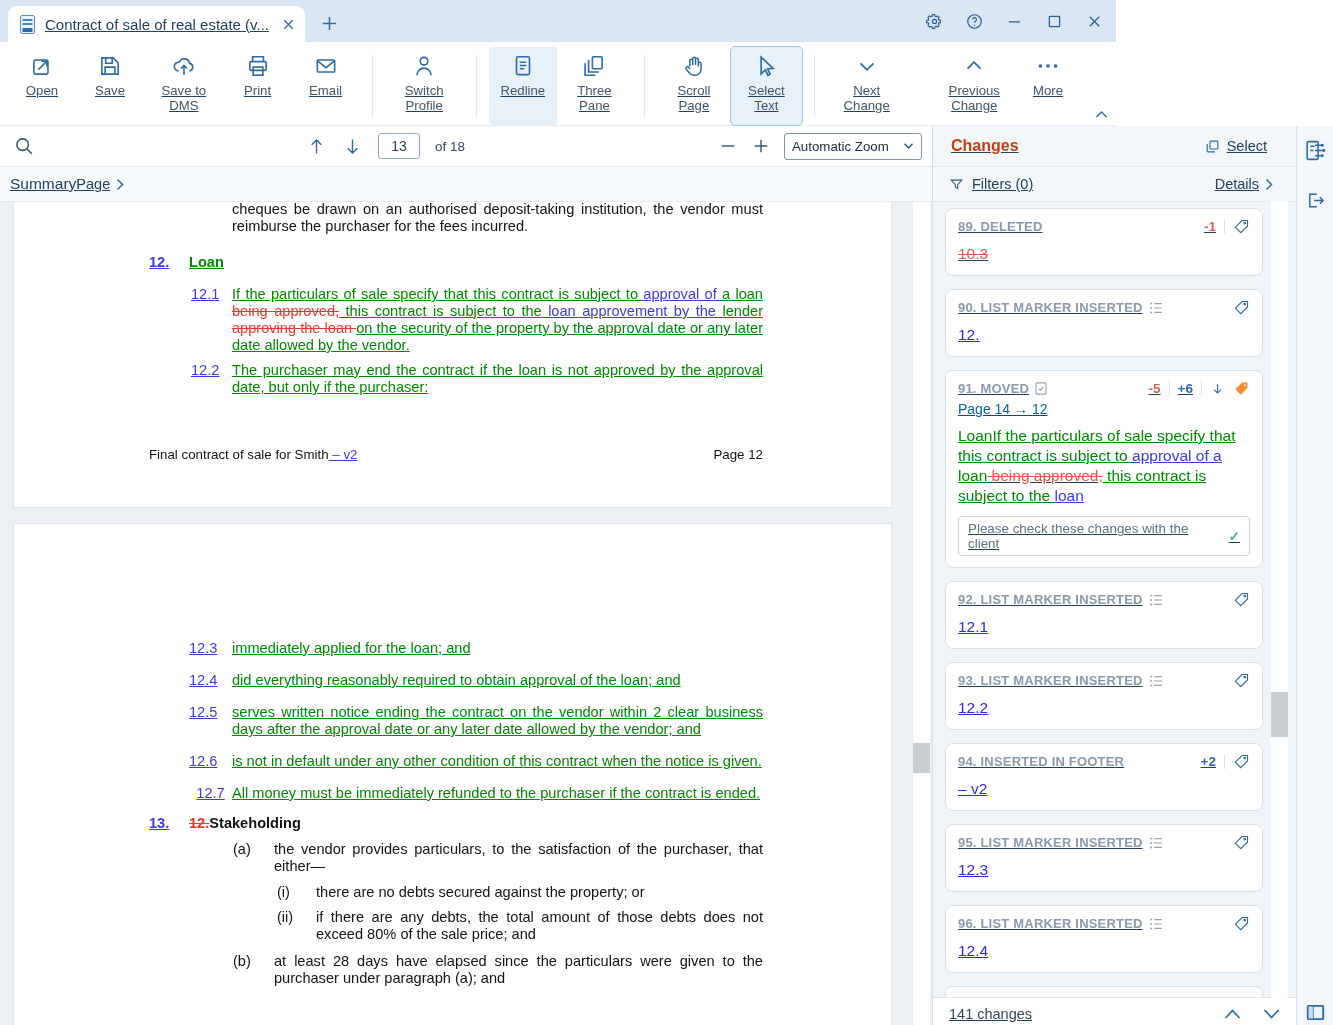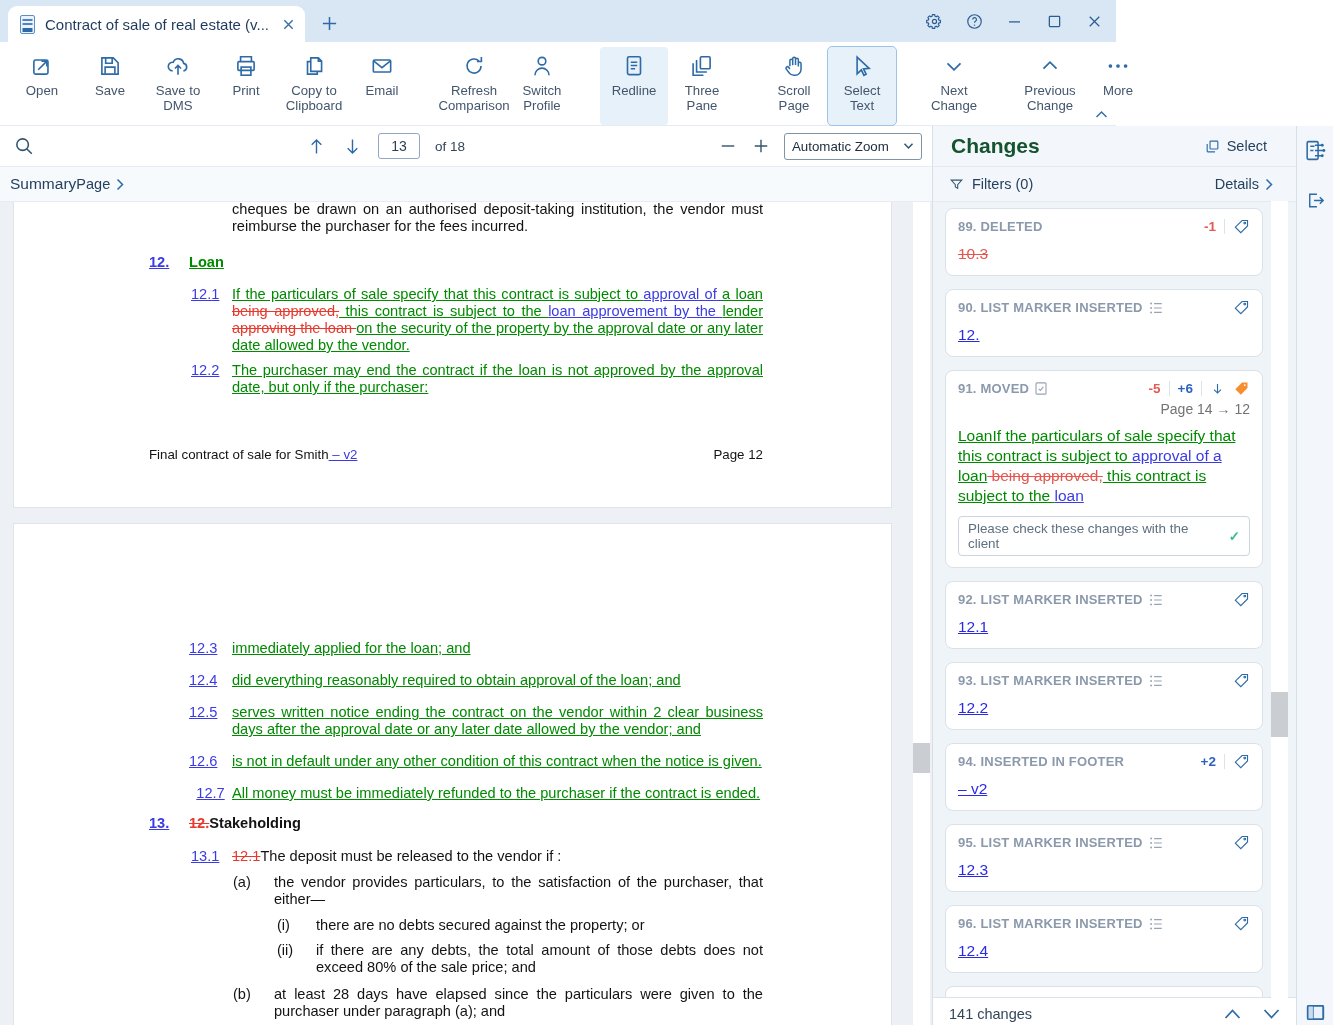--- a/index.html
+++ b/index.html
@@ -1,18 +1,18 @@
 <!DOCTYPE html>
 <html><head>
 <meta charset="utf-8">
 <style>
   html,body{margin:0;padding:0;}
   body{width:1333px;height:1025px;overflow:hidden;background:#fff;
        font-family:"Liberation Sans",sans-serif;color:#24425f;}
-  .app{position:relative;width:1116px;height:1025px;}
+  .app{position:relative;width:1116px;height:1025px;text-decoration:underline;}
   svg{display:block;}
 
   
   .tabbar{height:42px;background:#d9e6f3;display:flex;align-items:flex-end;position:relative;}
   .tab{margin-left:8px;height:36px;width:275px;background:#fff;border-radius:9px 9px 0 0;
        display:flex;align-items:center;padding:0 10px 0 12px;gap:10px;}
   .tab-title{flex:1;font-size:15px;color:#1f3b5c;white-space:nowrap;overflow:hidden;}
   .newtab{margin:0 0 10px 16px;}
   .winctrls{position:absolute;right:12px;top:0;height:42px;display:flex;align-items:center;gap:21px;}
   .winctrls svg{width:19px;height:19px;}
@@ -72,33 +72,33 @@
   .pfooter{position:absolute;top:250px;left:135px;width:614px;display:flex;
            justify-content:space-between;font-size:13.3px;color:#131313;}
   .doc-scroll{position:absolute;right:2px;top:0;bottom:0;width:17px;background:#fff;}
   .doc-scroll .thumb{position:absolute;top:541px;height:30px;left:0;right:0;background:#cacdd1;}
 
   
   .mid-col{width:363px;background:#eff4f9;border-right:1px solid #d7dfe9;display:flex;
            flex-direction:column;position:relative;flex:none;}
   .ch-header{height:40px;border-bottom:1px solid #e3eaf1;display:flex;align-items:center;
              justify-content:space-between;padding:0 29px 0 18px;background:#f3f7fb;flex:none;}
-  .ch-title{font-size:21px;color:#14532d;font-weight:600;}
+  .ch-title{font-size:16px;color:#c2410c;font-weight:600;}
   .filters-row{height:34px;border-bottom:1px solid #e3eaf1;display:flex;align-items:center;
                justify-content:space-between;padding:0 23px 0 16px;background:#f3f7fb;flex:none;font-size:14.5px;}
   .filters-left{display:flex;align-items:center;gap:8px;color:#24425f;}
   .cards{flex:1;overflow:hidden;padding:6px 33px 0 12px;}
   .card{background:#fff;border:1px solid #dae1e9;border-radius:8px;padding:9px 12px 11px;margin-bottom:13px;}
   .card-head{display:flex;align-items:center;gap:5px;}
   .card-title{color:#8b99ac;font-weight:700;font-size:13px;letter-spacing:.2px;}
   .badges{margin-left:auto;display:flex;align-items:center;gap:8px;}
   .badge-del{color:#e25b52;font-weight:700;font-size:13.5px;}
   .badge-ins{color:#2d62c1;font-weight:700;font-size:13.5px;}
   .bsep{width:1px;height:15px;background:#dbe2ea;}
-  .card-sub{color:#737373;font-size:14px;margin-top:4px;text-align:right;}
+  .card-sub{color:#0369a1;font-size:14px;margin-top:4px;}
   .card-body{margin-top:9px;font-size:15.5px;line-height:20px;}
   .card-body .num-ins{color:#2a2ae6;text-decoration:underline;}
   .card-body .del{color:#e4574e;}
   .comment{margin-top:10px;border:1px solid #ccd5df;border-radius:4px;padding:4px 9px;font-size:13.4px;
            color:#5f7081;background:#fff;display:flex;align-items:center;gap:6px;}
   .comment .check{color:#3cba92;font-weight:bold;}
   .ch-scroll{position:absolute;right:8px;top:75px;bottom:32px;width:17px;background:#fff;}
   .ch-scroll .thumb{position:absolute;top:491px;height:45px;left:0;right:0;background:#cacdd1;}
   .ch-footer{height:32px;background:#fff;border-top:1px solid #dbe2ea;display:flex;align-items:center;
              padding:0 16px;flex:none;}
@@ -180,41 +180,26 @@
     <div class="tbtn">
       <svg viewBox="0 0 24 24" fill="none" stroke="#2e6ba6" stroke-width="1.5">
           <path d="M7 8V3.5h10V8"></path>
           <rect x="4.5" y="8" width="15" height="8" rx="1"></rect>
           <rect x="7.5" y="13" width="9" height="7.5"></rect>
         </svg>
       <span>Print</span>
     </div>
     <div class="tbtn">
       <svg viewBox="0 0 24 24" fill="none" stroke="#2e6ba6" stroke-width="1.5">
-          <path d="M9 4.5h7l3 3V17H9z"></path>
-          <path d="M16 4.5v3h3"></path>
-          <path d="M9 8H6v11.5h9V17"></path>
-        </svg>
-      <span>Copy to Clipboard</span>
-    </div>
-    <div class="tbtn">
-      <svg viewBox="0 0 24 24" fill="none" stroke="#2e6ba6" stroke-width="1.5">
           <rect x="4" y="6.5" width="16" height="11" rx="1"></rect>
           <path d="M4.5 7.5L12 13.5l7.5-6"></path>
         </svg>
       <span>Email</span>
     </div>
     <div class="tsep"></div>
-    <div class="tbtn">
-      <svg viewBox="0 0 24 24" fill="none" stroke="#2e6ba6" stroke-width="1.5">
-          <path d="M18.5 12a6.5 6.5 0 1 1-1.9-4.6"></path>
-          <path d="M18.8 3.8v4.1h-4.1"></path>
-        </svg>
-      <span>Refresh Comparison</span>
-    </div>
     <div class="tbtn">
       <svg viewBox="0 0 24 24" fill="none" stroke="#2e6ba6" stroke-width="1.5">
           <circle cx="12" cy="7.5" r="3.5"></circle>
           <path d="M5.5 20.5a6.5 6.5 0 0 1 13 0"></path>
         </svg>
       <span>Switch Profile</span>
     </div>
     <div class="tsep"></div>
     <div class="tbtn active">
       <svg viewBox="0 0 24 24" fill="none" stroke="#2e6ba6" stroke-width="1.5">
@@ -360,24 +345,20 @@
               <span class="c-text"><span class="ins">is not in default under any other condition of this contract when the notice is given.</span></span>
             </div>
             <div class="c-row" style="margin-left:40px;margin-bottom:13px;">
               <span class="c-num num" style="width:43px;text-align:center;">12.7</span>
               <span class="c-text"><span class="ins">All money must be immediately refunded to the purchaser if the contract is ended.</span></span>
             </div>
             <div class="h-row" style="margin-top:0;align-items:center;">
               <span class="h-num num">13.</span>
               <span class="del" style="font-weight:bold;">12.</span>
                 <span>Stakeholding</span>
-            </div>
-            <div class="c-row" style="margin-top:16px;">
-              <span class="c-num num">13.1</span>
-              <span class="c-text"><span class="del">12.1</span><span>The deposit must be released to the vendor if :</span></span>
             </div>
             <div class="s-row" style="margin-top:9px;">
               <span class="s-marker">(a)</span>
               <span class="s-text">the vendor provides particulars, to the satisfaction of the purchaser, that either—</span>
             </div>
             <div class="s-row lvl2" style="margin-top:9px;">
               <span class="s-marker">(i)</span>
               <span class="s-text">there are no debts secured against the property; or</span>
             </div>
             <div class="s-row lvl2" style="margin-top:8px;">

